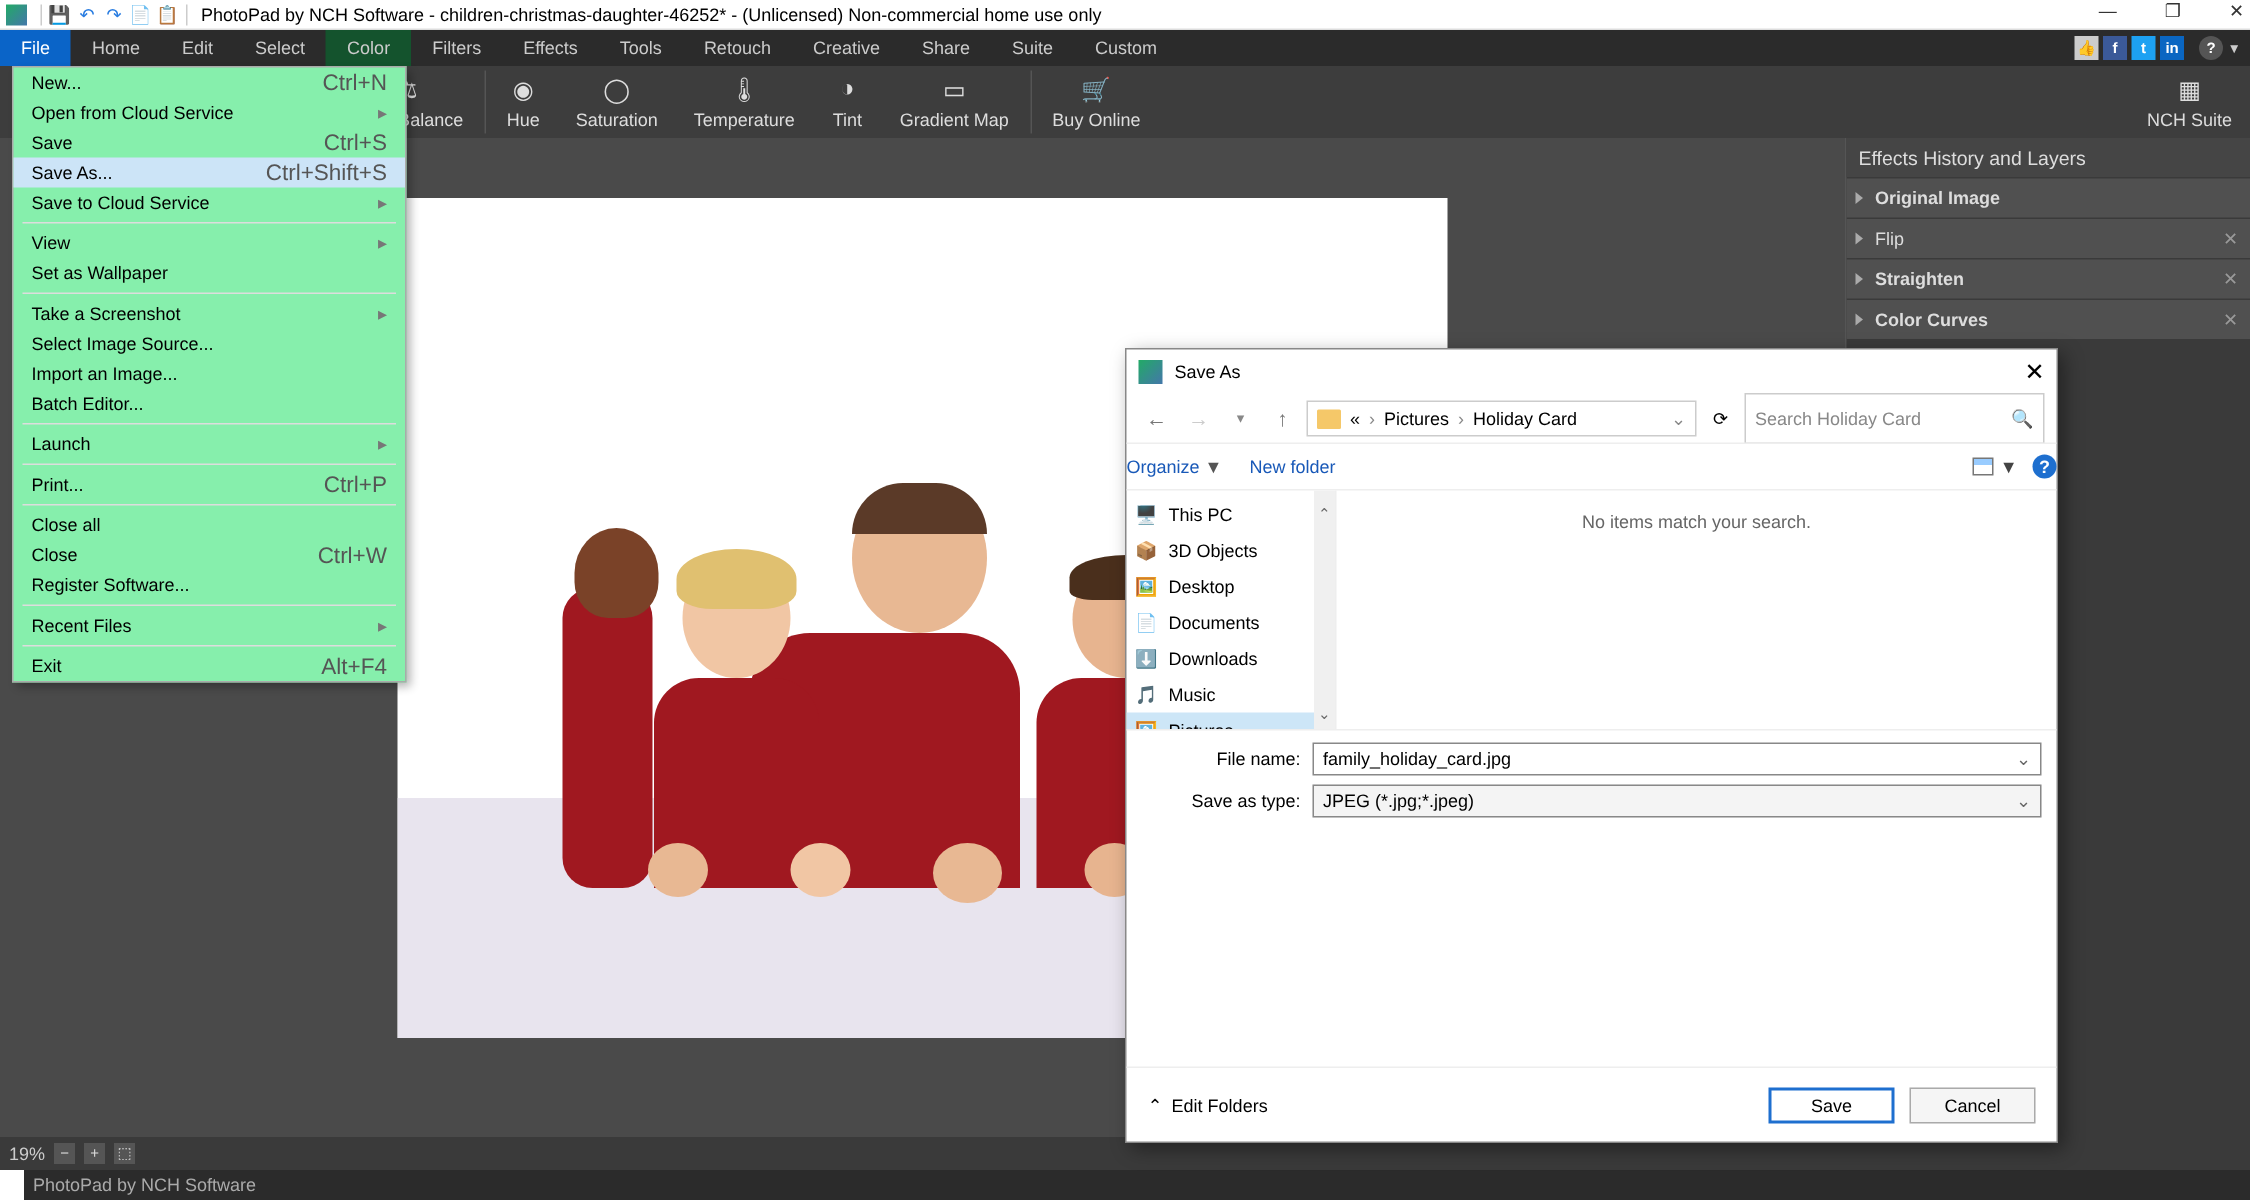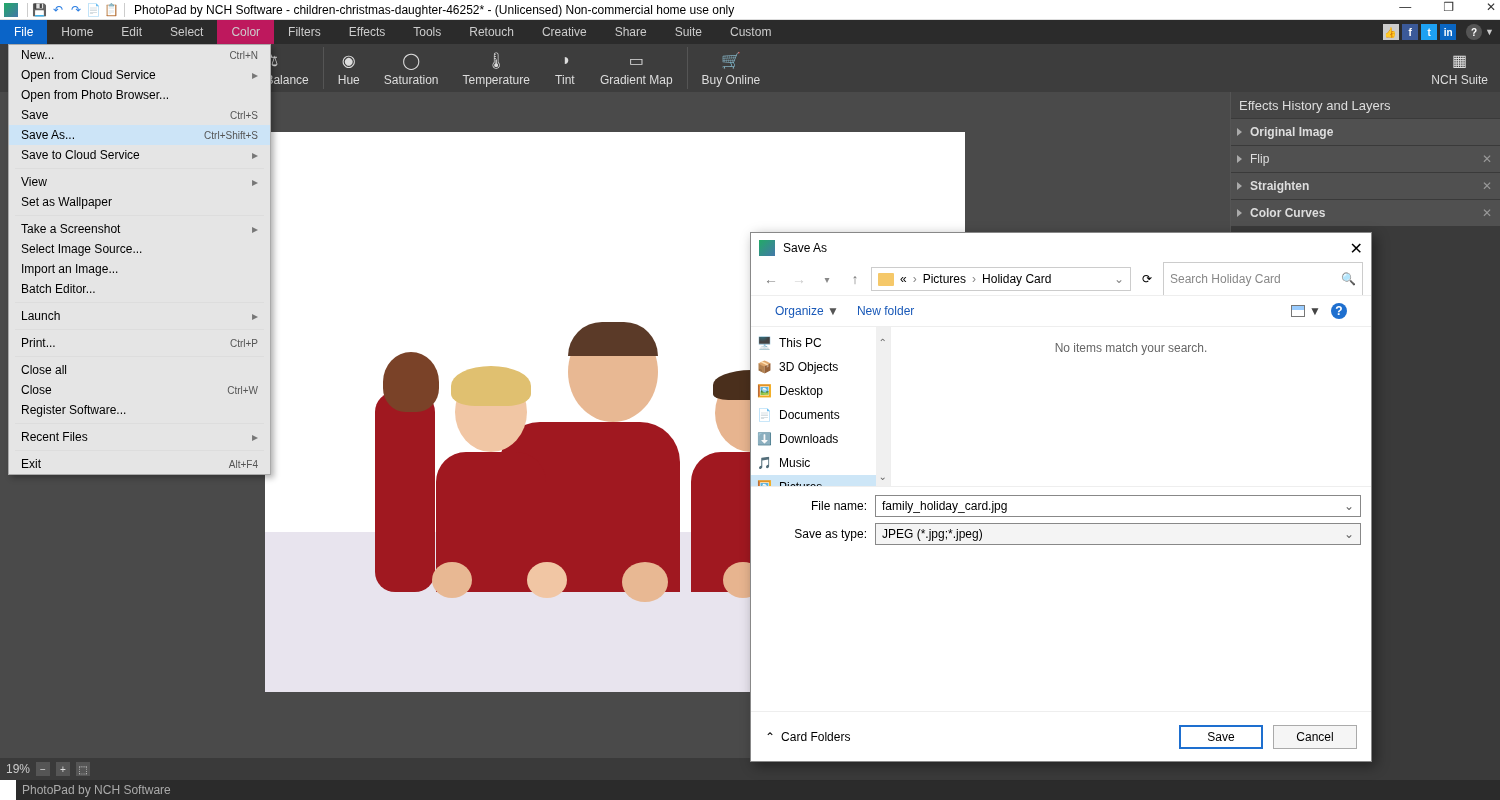--- a/index.html
+++ b/index.html
@@ -6,61 +6,61 @@
 body{width:1500px;height:800px;background:#fff;overflow:hidden;position:relative}
 .titlebar{height:20px;background:#fff;display:flex;align-items:center;padding:0 4px;border-bottom:1px solid #ddd}
 .titlebar .app-ico{width:14px;height:14px;background:linear-gradient(135deg,#2a6,#47a);margin-right:6px}
 .titlebar .sep{width:1px;height:14px;background:#ccc;margin:0 3px}
 .titlebar .tbtn{width:16px;height:16px;display:flex;align-items:center;justify-content:center;margin:0 1px;color:#556}
 .titlebar .title{flex:1;margin-left:6px;color:#000;white-space:nowrap;overflow:hidden}
 .winctl{position:absolute;right:4px;top:0;display:flex;gap:32px;font-size:15px;color:#333}
 .menubar{height:24px;background:#2b2b2b;display:flex;align-items:stretch;color:#ccc}
 .menubar .m{padding:0 14px;display:flex;align-items:center}
 .menubar .m.active{background:#0a64c8;color:#fff}
-.menubar .m.hl{background:#be185d}
+.menubar .m.hl{background:#14532d}
 .menubar .right{margin-left:auto;display:flex;align-items:center;padding-right:6px;gap:3px}
 .social{width:16px;height:16px;display:inline-flex;align-items:center;justify-content:center;color:#fff;font-size:10px;font-weight:bold}
 .ribbon{height:48px;background:#3d3d3d;display:flex;color:#ddd;align-items:center;padding-left:10px}
 .ribbon .rb{display:flex;flex-direction:column;align-items:center;justify-content:center;padding:0 12px;height:100%;font-size:11px}
 .ribbon .rb .ico{width:22px;height:22px;margin-bottom:2px;display:flex;align-items:center;justify-content:center;font-size:16px}
 .ribbon .div{width:1px;height:42px;background:#555;margin:0 2px}
 .ribbon .spacer{flex:1}
 .workspace{position:absolute;top:92px;left:0;right:0;bottom:42px;background:#4a4a4a;display:flex}
 .canvas-area{flex:1;position:relative;display:flex;align-items:flex-start;justify-content:center;overflow:hidden}
 .canvas{margin-top:40px;width:700px;height:560px;background:#fff;position:relative;overflow:hidden}
 .person{position:absolute;bottom:100px}
 .head{border-radius:50%}
 .side-panel{width:270px;background:#3a3a3a;border-left:1px solid #555}
 .side-panel .hdr{height:26px;background:#454545;color:#ddd;display:flex;align-items:center;padding:0 8px;font-size:13px}
 .layer{height:26px;background:#505050;margin:1px 0;display:flex;align-items:center;padding:0 6px;color:#ddd;position:relative}
 .layer .tri{width:0;height:0;border-left:5px solid #aaa;border-top:4px solid transparent;border-bottom:4px solid transparent;margin-right:8px}
 .layer .x{position:absolute;right:8px;color:#999}
 .statusbar{position:absolute;bottom:20px;left:0;right:0;height:22px;background:#3a3a3a;color:#ccc;display:flex;align-items:center;padding:0 6px;font-size:11px;gap:6px}
 .footer{position:absolute;bottom:0;left:16px;right:0;height:20px;background:#2b2b2b;color:#aaa;display:flex;align-items:center;padding:0 6px;font-size:11px}
 
-.filemenu{position:absolute;left:8px;top:44px;width:263px;background:#e5e5e5;border:1px solid #aaa;box-shadow:3px 3px 6px rgba(0,0,0,.3);z-index:50}
+.filemenu{position:absolute;left:8px;top:44px;width:263px;background:#86efac;border:1px solid #aaa;box-shadow:3px 3px 6px rgba(0,0,0,.3);z-index:50}
 .filemenu .item{height:20px;display:flex;align-items:center;padding:0 12px;justify-content:space-between;color:#000}
 .filemenu .item.active{background:#cce4f7}
 .filemenu hr{border:none;border-top:1px solid #ddd;margin:3px 6px}
-.filemenu .sub{color:#555;font-size:10px}
+.filemenu .sub{color:#555;font-size:15px}
 .filemenu .chev{color:#777}
 
 .savedlg{position:absolute;left:750px;top:232px;width:622px;height:530px;background:#fff;border:1px solid #888;box-shadow:4px 4px 12px rgba(0,0,0,.4);z-index:60;display:flex;flex-direction:column}
 .savedlg .dtitle{height:30px;display:flex;align-items:center;padding:0 8px;gap:8px}
 .savedlg .dtitle .dico{width:16px;height:16px;background:linear-gradient(135deg,#2a6,#47a)}
 .savedlg .dtitle .x{margin-left:auto;font-size:16px}
 .savedlg .navrow{height:32px;display:flex;align-items:center;padding:0 8px;gap:4px}
 .savedlg .navrow .arrow{width:24px;text-align:center;color:#777;font-size:14px}
 .savedlg .navrow .bc{flex:1;height:24px;border:1px solid #ccc;display:flex;align-items:center;padding:0 6px;gap:4px}
 .savedlg .navrow .fld{width:16px;height:13px;background:#f5c869;border-radius:1px;display:inline-block}
 .savedlg .navrow .crumb{padding:0 2px}
 .savedlg .navrow .caret{color:#888}
 .savedlg .navrow .refresh{width:24px;text-align:center}
 .savedlg .navrow .search{width:200px;height:24px;border:1px solid #ccc;display:flex;align-items:center;padding:16px 6px;color:#888;justify-content:space-between}
-.savedlg .toolbar{height:32px;display:flex;align-items:center;padding:0 24px;border-top:1px solid #eee;border-bottom:1px solid #eee;color:#1959b8;gap:18px}
+.savedlg .toolbar{height:32px;display:flex;align-items:center;padding:0 0;border-top:1px solid #eee;border-bottom:1px solid #eee;color:#1959b8;gap:18px}
 .savedlg .toolbar .right{margin-left:auto;display:flex;align-items:center;gap:10px;color:#444}
 .savedlg .body{flex:1;display:flex;min-height:0}
 .savedlg .tree{width:140px;border-right:1px solid #eee;overflow:hidden;position:relative;padding:4px 0}
 .savedlg .tree .t{height:24px;display:flex;align-items:center;padding:0 6px;gap:6px}
 .savedlg .tree .t.sel{background:#cde6f7}
 .savedlg .tree .scroll{position:absolute;right:0;top:0;bottom:0;width:14px;background:#f0f0f0}
 .savedlg .tree .sb{position:absolute;top:10px;color:#666;font-size:10px;right:3px}
 .savedlg .tree .sb2{position:absolute;bottom:4px;color:#666;font-size:10px;right:3px}
 .savedlg .content{flex:1;display:flex;align-items:flex-start;justify-content:center;padding-top:14px;color:#666}
 .savedlg .fields{padding:8px 10px;display:flex;flex-direction:column;gap:6px;border-top:1px solid #eee}
@@ -255,23 +255,20 @@
 <div class="filemenu">
     <div class="item">
       <span>New...</span>
       <span class="sub">Ctrl+N</span>
     </div>
     <div class="item">
       <span>Open from Cloud Service</span>
       <span class="chev">▸</span>
     </div>
     <div class="item">
-      <span>Open from Photo Browser...</span>
-    </div>
-    <div class="item">
       <span>Save</span>
       <span class="sub">Ctrl+S</span>
     </div>
     <div class="item active">
       <span>Save As...</span>
       <span class="sub">Ctrl+Shift+S</span>
     </div>
     <div class="item">
       <span>Save to Cloud Service</span>
       <span class="chev">▸</span>
@@ -417,20 +414,20 @@
       <div class="inp" style="background:#f4f4f4">
         <span>JPEG (*.jpg;*.jpeg)</span>
           <span style="color:#666">⌄</span>
       </div>
     </div>
   </div>
   <div style="flex:1"></div>
   <div class="bottom">
     <div class="hide">
       <span>⌃</span>
-      <span>Card Folders</span>
+      <span>Edit Folders</span>
     </div>
     <div class="btns">
       <button class="primary">Save</button>
       <button>Cancel</button>
     </div>
   </div>
 </div>
 
 </body></html>

